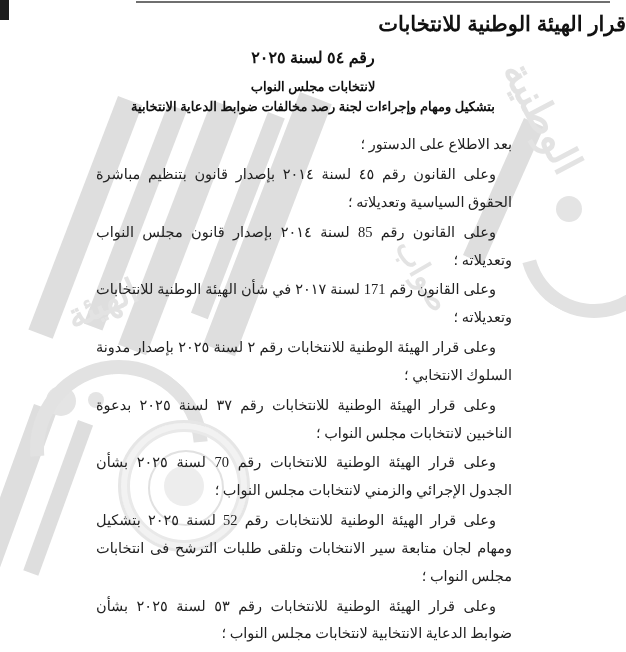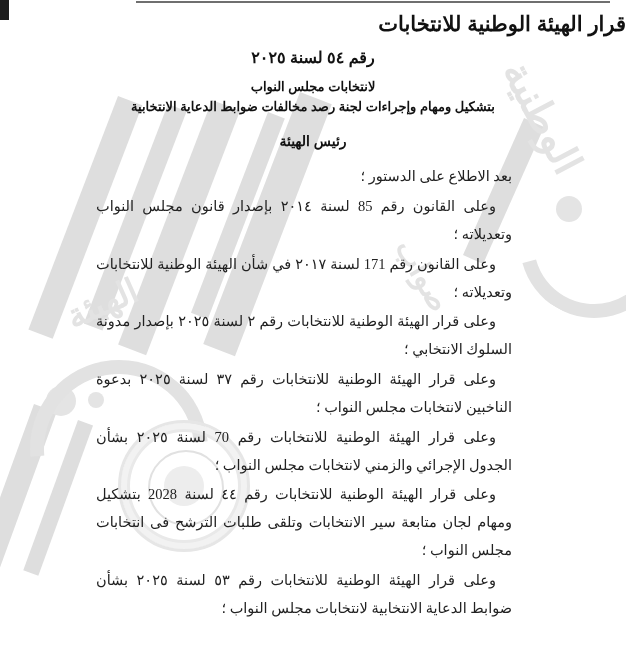--- a/index.html
+++ b/index.html
@@ -239,28 +239,28 @@
 
     <h1 class="doc-title">قرار الهيئة الوطنية للانتخابات</h1>
 
     <div class="doc-number">رقم ٥٤ لسنة ٢٠٢٥</div>
 
     <div class="doc-subject">
       <div>لانتخابات مجلس النواب</div>
       <div>بتشكيل ومهام وإجراءات لجنة رصد مخالفات ضوابط الدعاية الانتخابية</div>
     </div>
 
-    <div class="signer">رئيس الهيئة</div>
 
     <div class="clauses">
       <p class="clause no-indent">بعد الاطلاع على الدستور ؛</p>
+      <p class="clause">وعلى القانون رقم ٤٥ لسنة ٢٠١٤ بإصدار قانون بتنظيم مباشرة الحقوق السياسية وتعديلاته ؛</p>
       <p class="clause">وعلى القانون رقم 85 لسنة ٢٠١٤ بإصدار قانون مجلس النواب وتعديلاته ؛</p>
       <p class="clause">وعلى القانون رقم 171 لسنة ٢٠١٧ في شأن الهيئة الوطنية للانتخابات وتعديلاته ؛</p>
       <p class="clause">وعلى قرار الهيئة الوطنية للانتخابات رقم ٢ لسنة ٢٠٢٥ بإصدار مدونة السلوك الانتخابي ؛</p>
       <p class="clause">وعلى قرار الهيئة الوطنية للانتخابات رقم ٣٧ لسنة ٢٠٢٥ بدعوة الناخبين لانتخابات مجلس النواب ؛</p>
       <p class="clause">وعلى قرار الهيئة الوطنية للانتخابات رقم 70 لسنة ٢٠٢٥ بشأن الجدول الإجرائي والزمني لانتخابات مجلس النواب ؛</p>
-      <p class="clause">وعلى قرار الهيئة الوطنية للانتخابات رقم ٤٤ لسنة 2028 بتشكيل ومهام لجان متابعة سير الانتخابات وتلقى طلبات الترشح فى انتخابات مجلس النواب ؛</p>
+      <p class="clause">وعلى قرار الهيئة الوطنية للانتخابات رقم 52 لسنة ٢٠٢٥ بتشكيل ومهام لجان متابعة سير الانتخابات وتلقى طلبات الترشح فى انتخابات مجلس النواب ؛</p>
       <p class="clause">وعلى قرار الهيئة الوطنية للانتخابات رقم ٥٣ لسنة ٢٠٢٥ بشأن ضوابط الدعاية الانتخابية لانتخابات مجلس النواب ؛</p>
 
     </div>
 
   </div>
 </div>
 
 </body></html>

